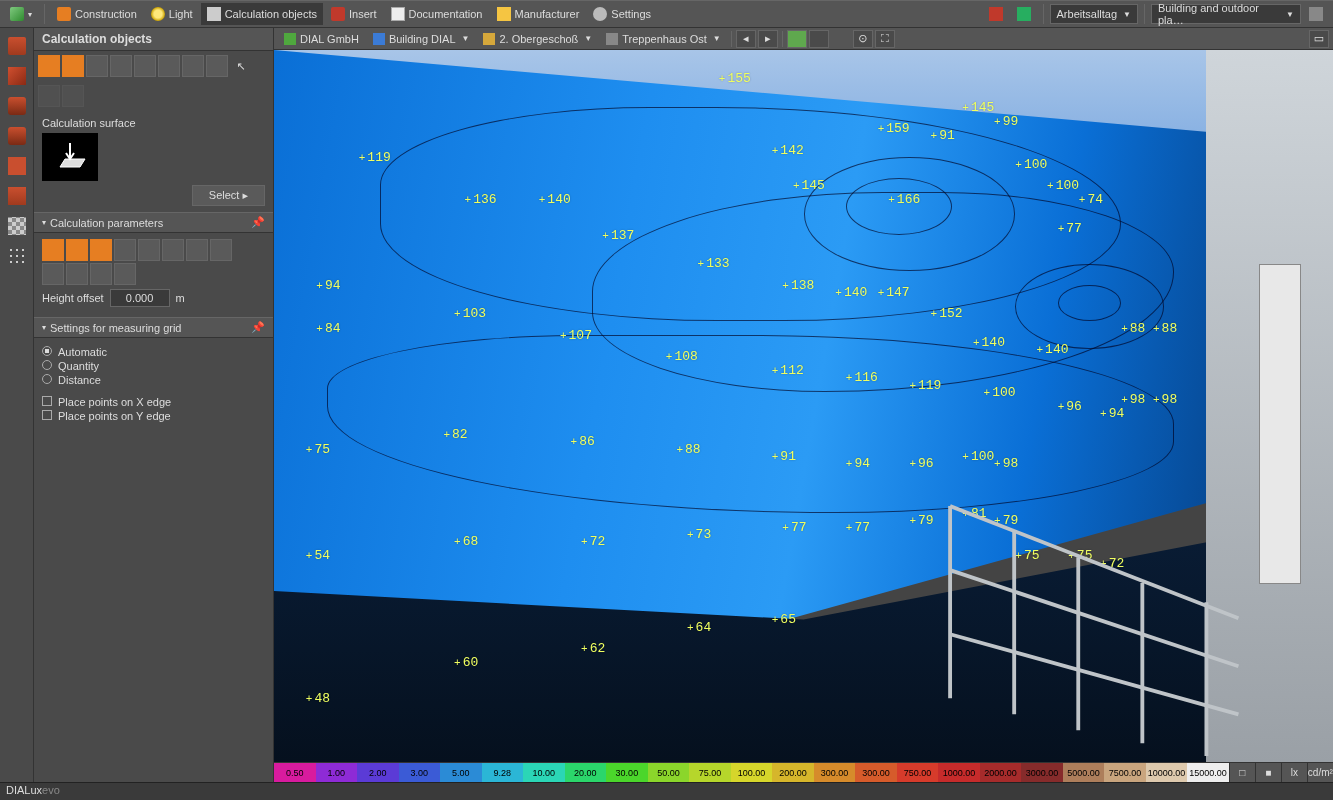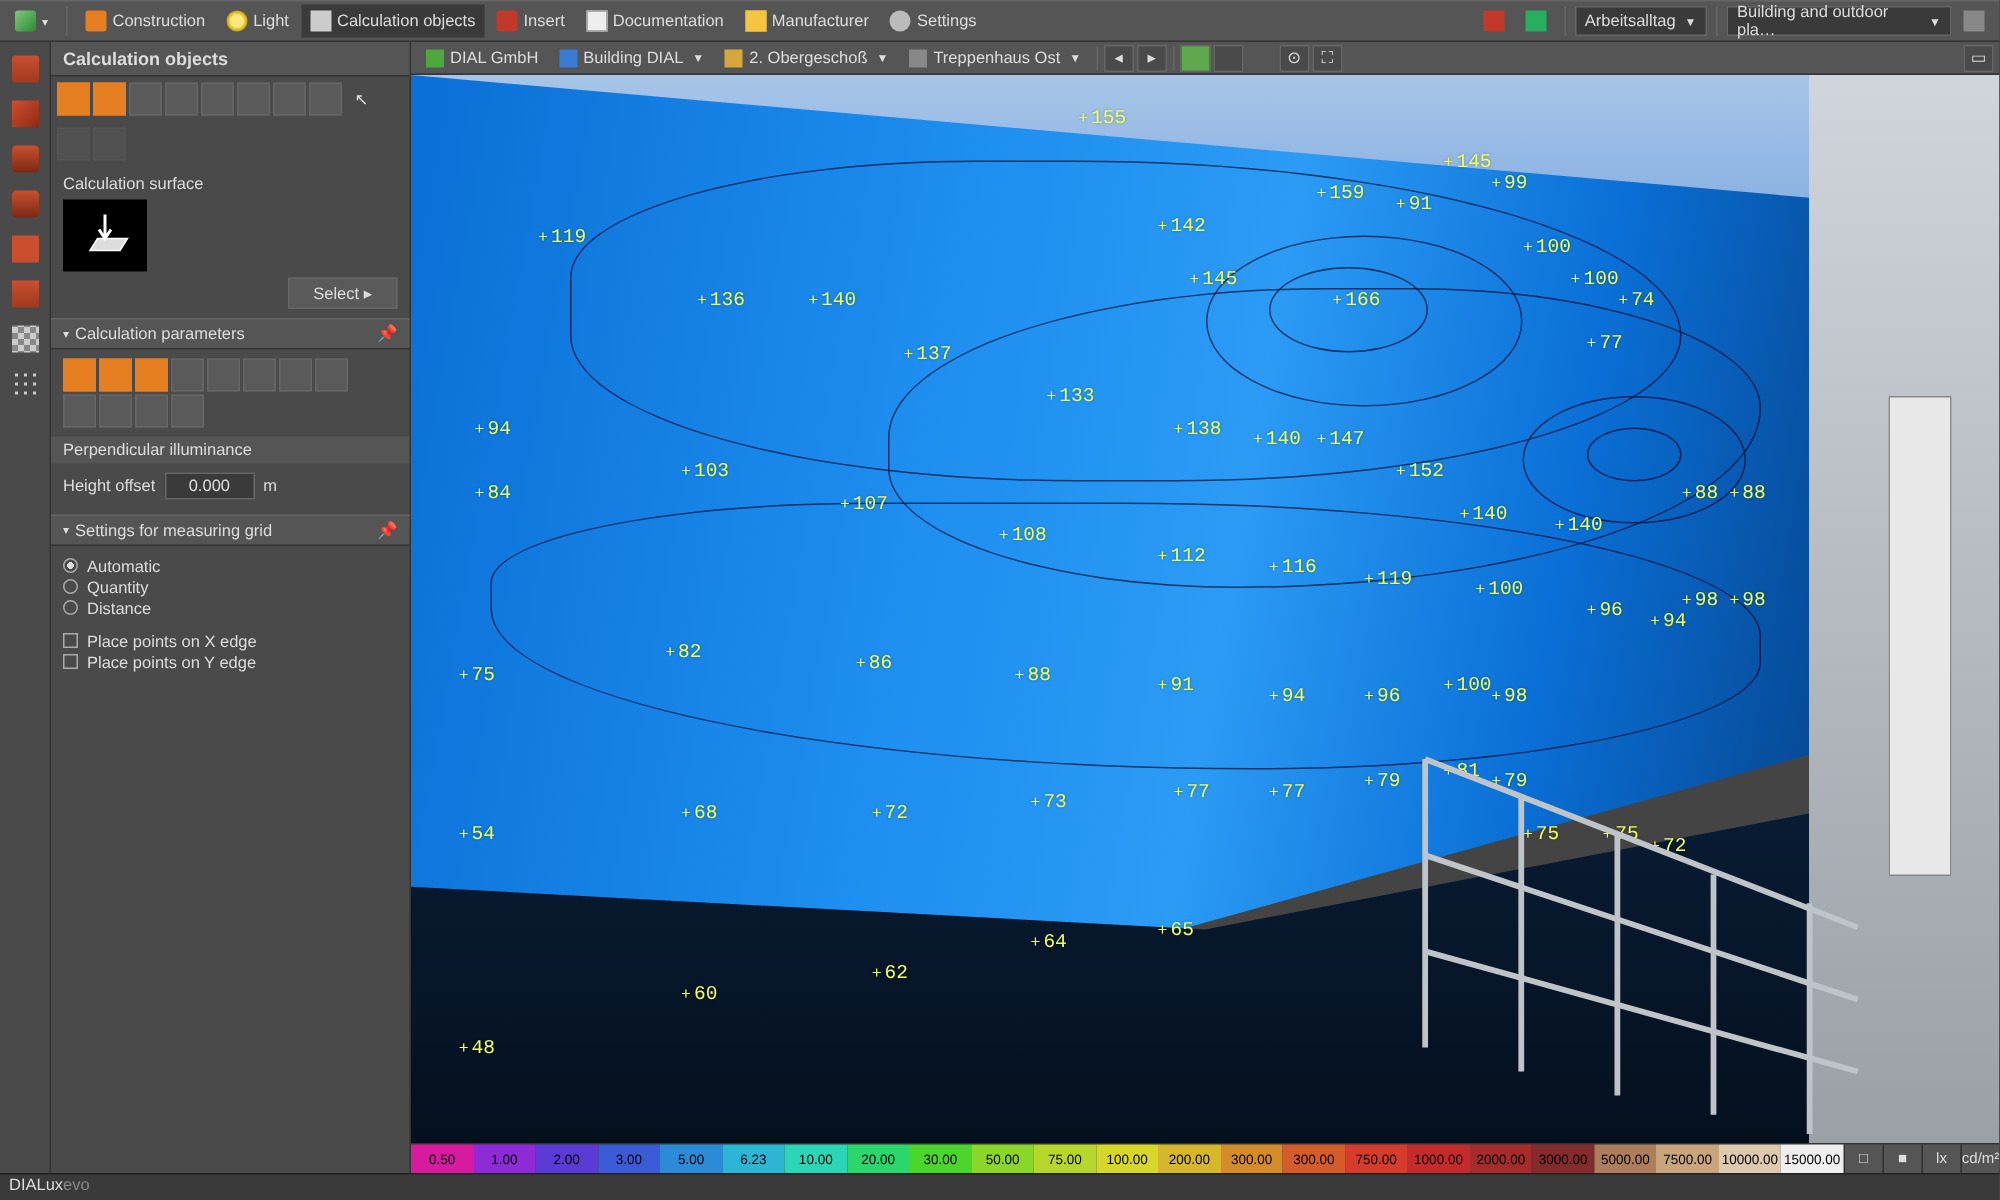--- a/index.html
+++ b/index.html
@@ -235,21 +235,20 @@
           <div class="tool"></div>
           <div class="tool"></div>
           <div class="tool"></div>
         </div>
         <div class="tool-row" style="padding:0;margin-top:2px">
           <div class="tool"></div>
           <div class="tool"></div>
           <div class="tool"></div>
           <div class="tool"></div>
         </div>
-        <div style="background:#555;margin:6px -8px;padding:3px 8px">Perpendicular illuminance</div>
         <div class="field-row">
           <span>Height offset</span>
           <input type="text" value="0.000" style="">
           <span>m</span>
         </div>
       </div>
 
       <div class="section-head">
           <span class="collapse">▾</span>
           <span>Settings for measuring grid</span>
@@ -413,21 +412,21 @@
           </svg>
         </div>
       </div>
 
       <div class="colorbar" id="colorbar">
           <div class="seg" style="background: rgb(216, 27, 158);">0.50</div>
           <div class="seg" style="background: rgb(142, 43, 214);">1.00</div>
           <div class="seg" style="background: rgb(91, 59, 214);">2.00</div>
           <div class="seg" style="background: rgb(59, 91, 214);">3.00</div>
           <div class="seg" style="background: rgb(43, 139, 214);">5.00</div>
-          <div class="seg" style="background: rgb(43, 182, 214);">6.23</div>
+          <div class="seg" style="background: rgb(43, 182, 214);">9.28</div>
           <div class="seg" style="background: rgb(43, 214, 182);">10.00</div>
           <div class="seg" style="background: rgb(43, 214, 107);">20.00</div>
           <div class="seg" style="background: rgb(75, 214, 43);">30.00</div>
           <div class="seg" style="background: rgb(139, 214, 43);">50.00</div>
           <div class="seg" style="background: rgb(182, 214, 43);">75.00</div>
           <div class="seg" style="background: rgb(214, 214, 43);">100.00</div>
           <div class="seg" style="background: rgb(214, 182, 43);">200.00</div>
           <div class="seg" style="background: rgb(214, 139, 43);">300.00</div>
           <div class="seg" style="background: rgb(214, 91, 43);">300.00</div>
           <div class="seg" style="background: rgb(214, 59, 43);">750.00</div>

